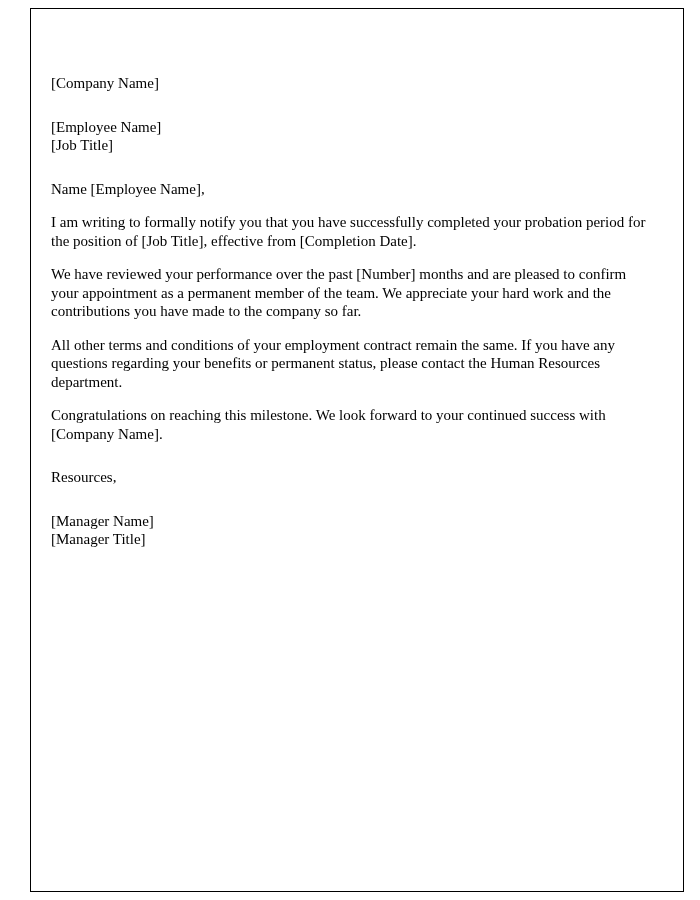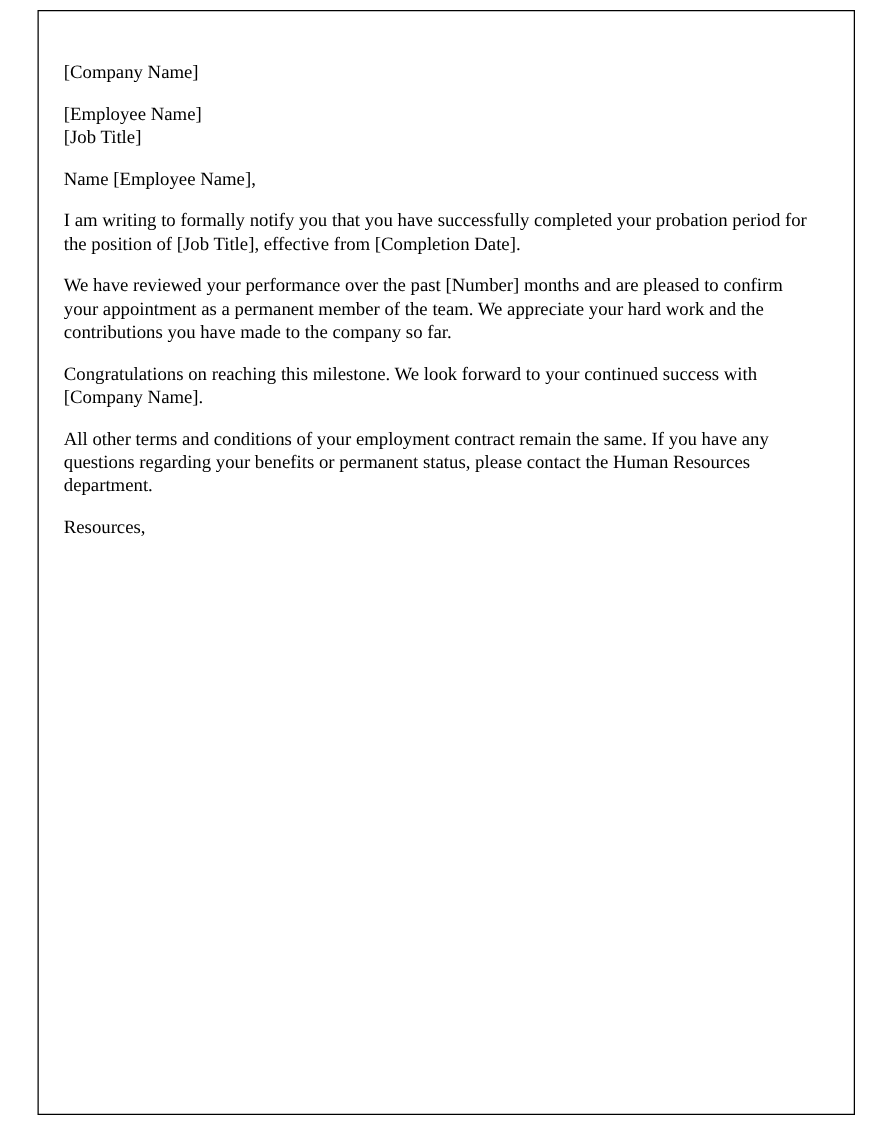--- a/index.html
+++ b/index.html
@@ -15,21 +15,21 @@
     top: 8px;
     width: 654px;
     height: 884px;
     border: 1px solid #000000;
     background: #ffffff;
     padding: 40px 36px 40px 20px;
     color: #000000;
     font-size: 15px;
     line-height: 18.5px;
   }
-  .block { margin-bottom: 15px; }
+  .block { margin-bottom: 15px; margin-top: 25px; }
   .line { white-space: pre-wrap; }
   .para { margin-bottom: 15px; }
 </style>
 </head>
 <body>
 
 <div class="page">
 
   <div class="block">
     <div class="line">[Company Name]</div>
@@ -39,20 +39,24 @@
     <div class="line">[Employee Name]</div>
     <div class="line">[Job Title]</div>
   </div>
 
   <div class="block">Name [Employee Name],</div>
 
   <div class="para">I am writing to formally notify you that you have successfully completed your probation period for the position of [Job Title], effective from [Completion Date].</div>
 
   <div class="para">We have reviewed your performance over the past [Number] months and are pleased to confirm your appointment as a permanent member of the team. We appreciate your hard work and the contributions you have made to the company so far.</div>
 
+  <div class="para">All other terms and conditions of your employment contract remain the same. If you have any questions regarding your benefits or permanent status, please contact the Human Resources department.</div>
+
   <div class="para">Congratulations on reaching this milestone. We look forward to your continued success with [Company Name].</div>
-
-  <div class="para">All other terms and conditions of your employment contract remain the same. If you have any questions regarding your benefits or permanent status, please contact the Human Resources department.</div>
 
   <div class="block">Resources,</div>
 
+  <div class="block">
+    <div class="line">[Manager Name]</div>
+    <div class="line">[Manager Title]</div>
+  </div>
 
 </div>
 
 </body></html>

